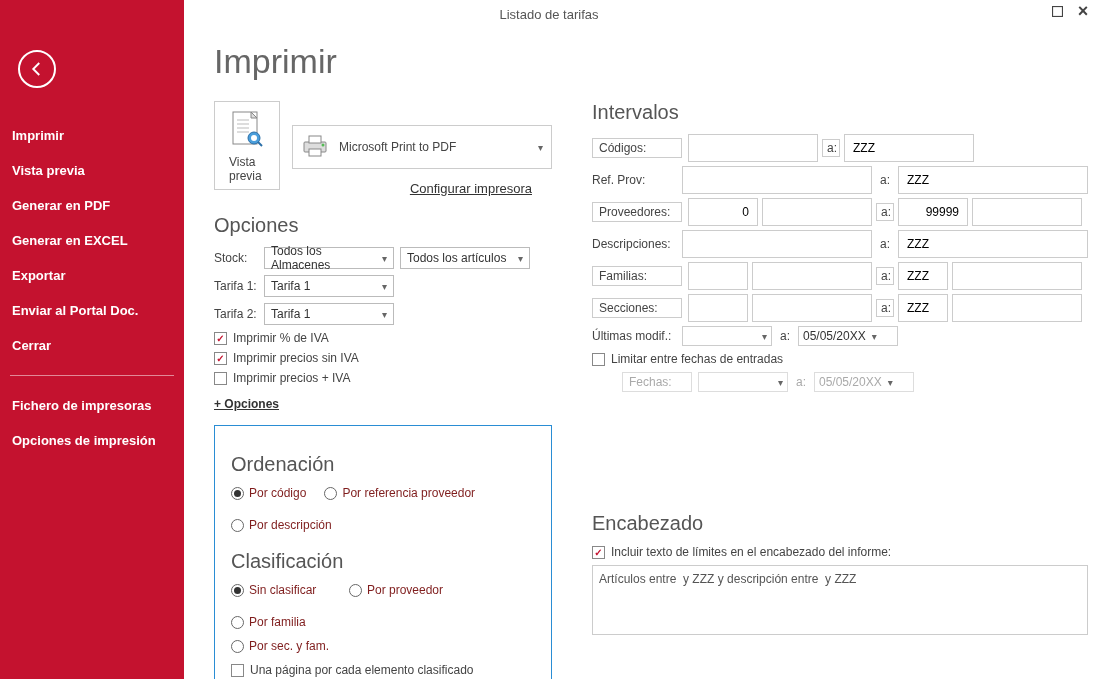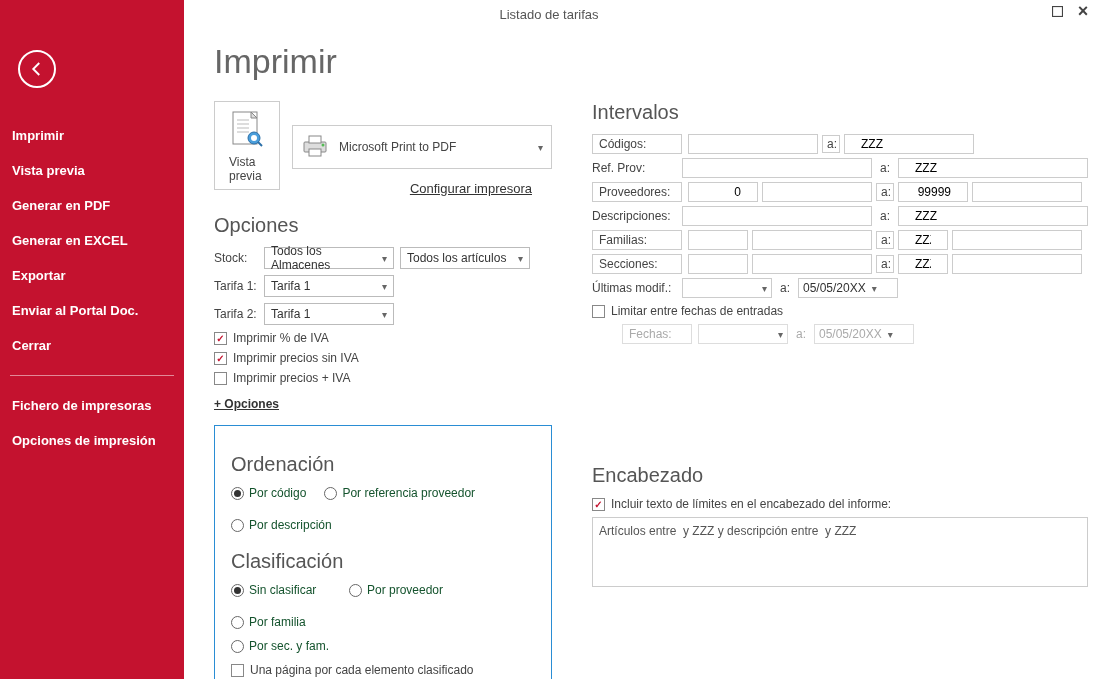--- a/index.html
+++ b/index.html
@@ -34,28 +34,28 @@
 .select-box { border: 1px solid #bbb; height: 22px; display: flex; align-items: center; padding: 0 6px; font-size: 12px; background: #fff; cursor: pointer; }
 .select-box .dropdown-arrow { margin-left: auto; }
 .stock-sel1 { width: 130px; margin-right: 6px; }
 .stock-sel2 { width: 130px; }
 .tarifa-sel { width: 130px; }
 .check-row { display: flex; align-items: center; margin-bottom: 6px; font-size: 12px; color: #444; }
 .chk { width: 13px; height: 13px; border: 1px solid #888; margin-right: 6px; display: inline-flex; align-items: center; justify-content: center; font-size: 10px; color: #c4122f; background: #fff; cursor: pointer; }
 .chk.checked::after { content: "✓"; font-weight: bold; }
 .more-link { font-size: 12px; font-weight: 600; text-decoration: underline; color: #333; cursor: pointer; margin-top: 6px; display: inline-block; }
 .blue-box { border: 1px solid #2a8dd4; padding: 27px 16px; margin-top: 14px; }
-.radio-row { display: flex; gap: 18px; flex-wrap: wrap; margin-bottom: 10px; font-size: 12px; color: #14532d; }
+.radio-row { display: flex; gap: 18px; flex-wrap: wrap; margin-bottom: 10px; font-size: 12px; color: #7f1d1d; }
 .radio { display: inline-flex; align-items: center; cursor: pointer; }
 .radio-dot { width: 13px; height: 13px; border: 1px solid #666; border-radius: 50%; margin-right: 5px; display: inline-flex; align-items: center; justify-content: center; }
 .radio-dot.sel::after { content: ""; width: 7px; height: 7px; background: #333; border-radius: 50%; }
 .interval-row { display: flex; align-items: center; margin-bottom: 4px; font-size: 12px; }
 .interval-row .lbl { width: 90px; color: #444; }
 .interval-row .lbl.boxed { border: 1px solid #ccc; padding: 2px 6px; background: #fff; }
-.interval-row input.txt { border: 1px solid #ccc; height: 20px; padding: 0 16px; font-size: 12px; }
+.interval-row input.txt { border: 1px solid #ccc; height: 28px; padding: 0 8px; font-size: 12px; }
 .a-lbl { width: 18px; text-align: center; color: #444; margin: 0 4px; }
 .date-sel { border: 1px solid #ccc; height: 20px; padding: 0 4px; font-size: 12px; display: flex; align-items: center; cursor: pointer; }
 .textarea { width: 100%; height: 70px; border: 1px solid #ccc; padding: 6px; font-size: 12px; color: #555; resize: none; font-family: inherit; }
 </style>
 </head>
 <body>
 
 <div class="window">
   <div class="titlebar">
     <span class="titlebar-title">Listado de tarifas</span>

